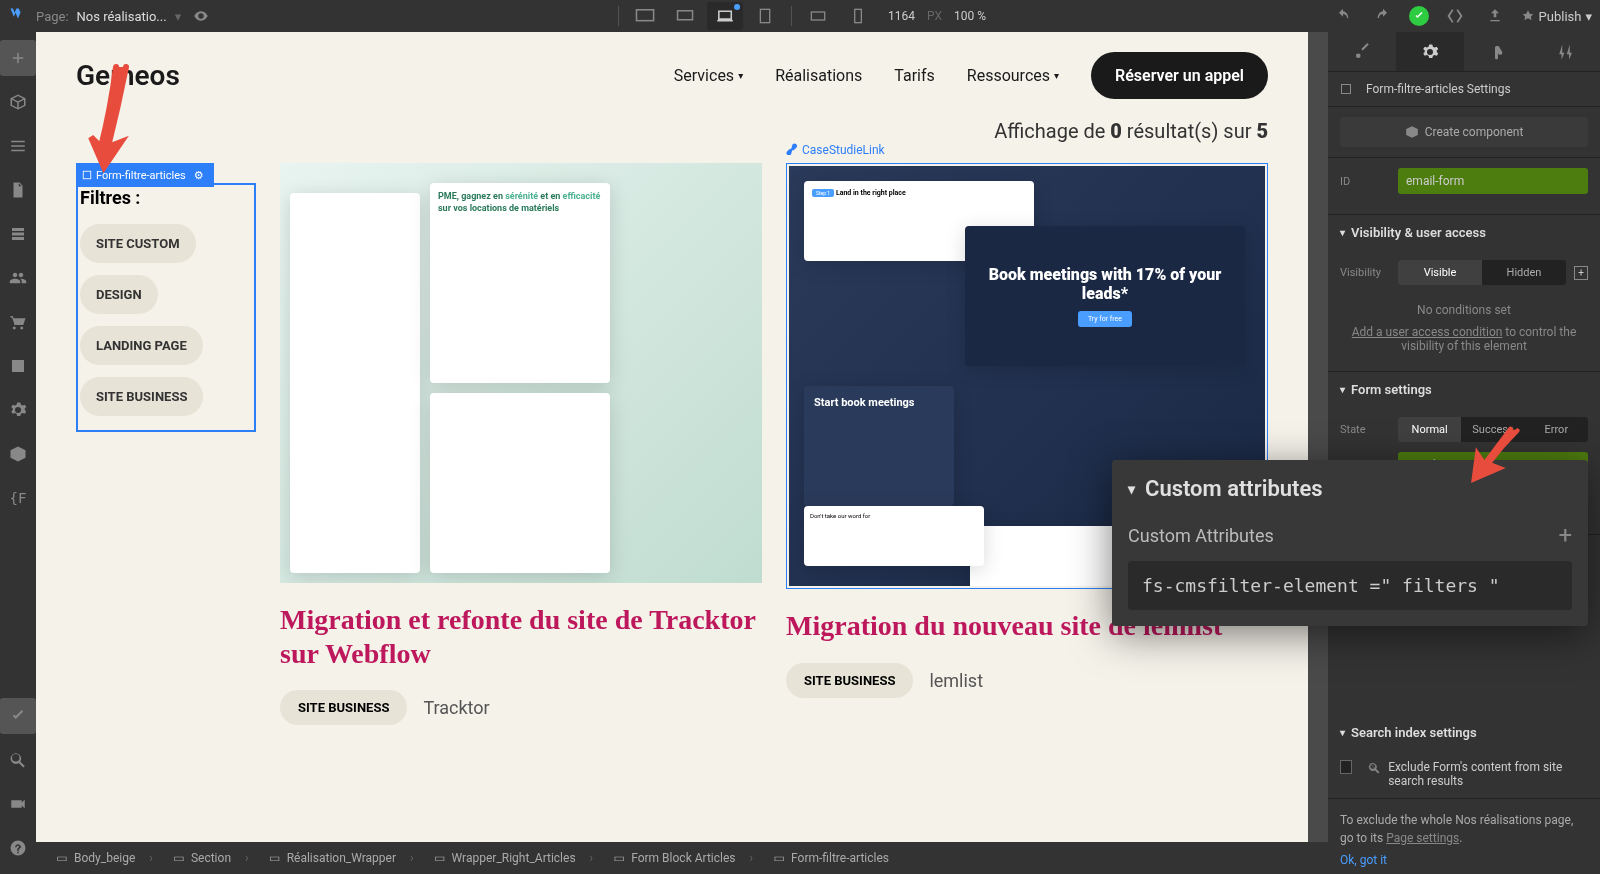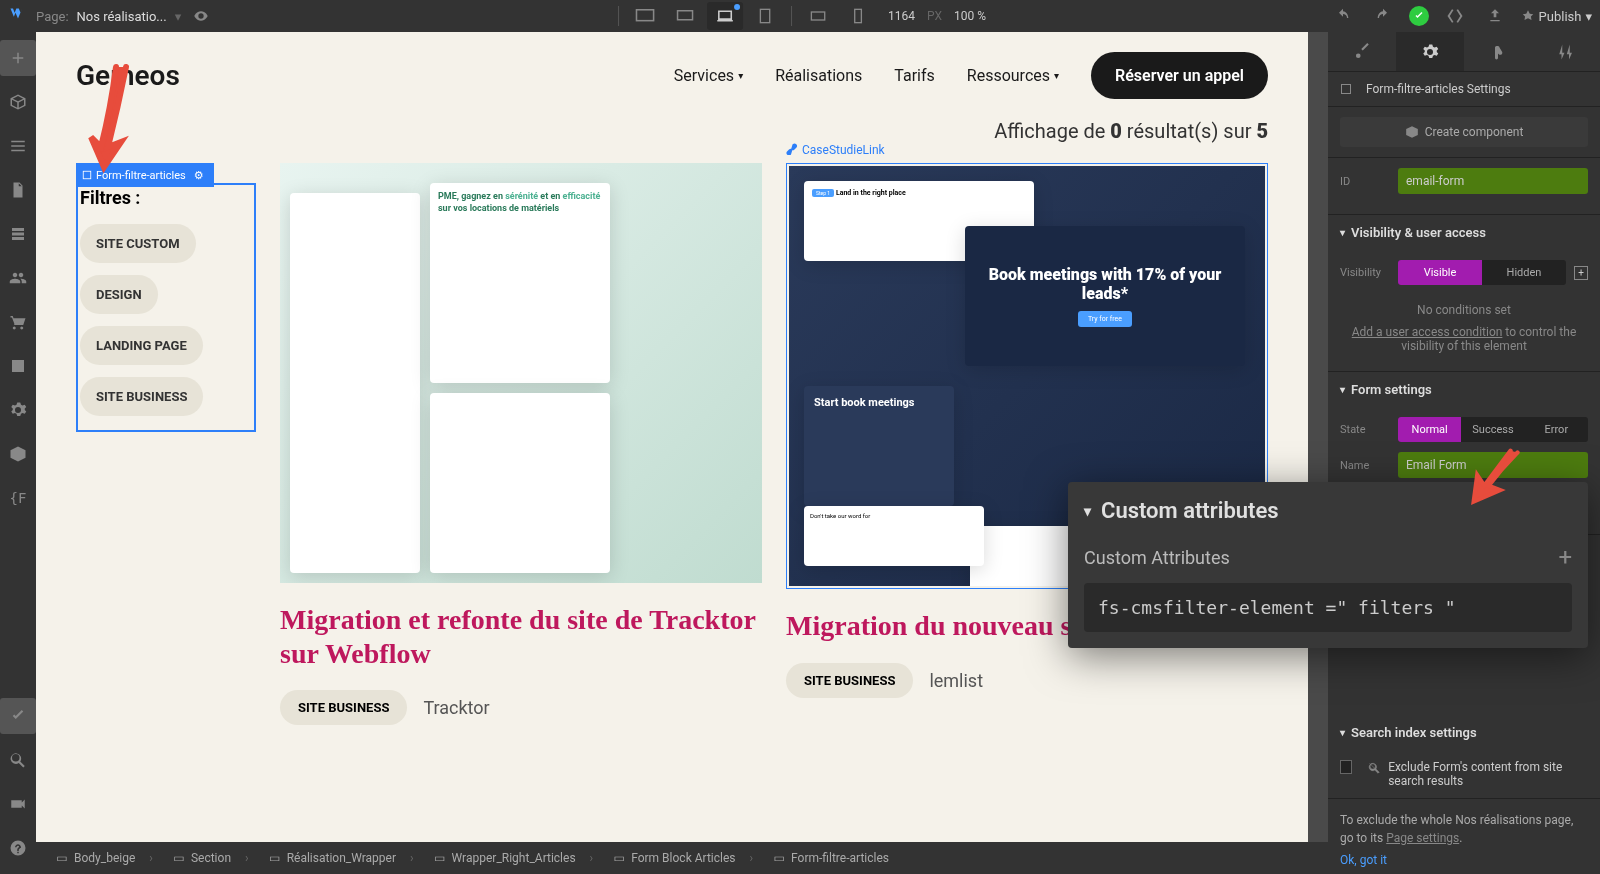--- a/index.html
+++ b/index.html
@@ -58,30 +58,30 @@
 .rp-tab{flex:1;display:flex;align-items:center;justify-content:center;cursor:pointer}
 .rp-tab.active{background:#2a2a2a}
 .rp-section{padding:10px 12px;border-bottom:1px solid #222}
 .rp-row{display:flex;align-items:center;margin-bottom:10px;gap:8px}
 .rp-label{color:#888;font-size:11px;width:50px}
 .rp-input{flex:1;background:#4d7c0f;border:none;color:#ccc;padding:6px 8px;font-size:12px;border-radius:3px}
 .rp-collapse{display:flex;align-items:center;gap:6px;font-size:13px;font-weight:600;color:#ddd;cursor:pointer;padding:10px 12px}
 .rp-collapse::before{content:'▾';font-size:10px}
 .rp-btn-group{display:flex;background:#222;border-radius:3px;overflow:hidden}
 .rp-btn-seg{flex:1;padding:6px;text-align:center;font-size:11px;cursor:pointer;color:#aaa}
-.rp-btn-seg.active{background:#a21caf;color:#fff}
+.rp-btn-seg.active{background:#404040;color:#fff}
 .rp-create-btn{width:100%;background:#3a3a3a;padding:8px;text-align:center;font-size:12px;color:#aaa;border-radius:3px;cursor:pointer;display:flex;align-items:center;justify-content:center;gap:6px}
 .rp-text-center{text-align:center;color:#888;font-size:12px;padding:8px 0}
 .rp-link{color:#888;text-decoration:underline;cursor:pointer}
 .bottom-bar{position:absolute;left:36px;right:272px;bottom:0;height:32px;background:#333;display:flex;align-items:center;padding:0 12px;gap:4px}
 .bc-item{display:flex;align-items:center;gap:6px;color:#aaa;font-size:12px;padding:4px 8px;cursor:pointer;position:relative}
 .bc-item::after{content:'›';margin-left:8px;color:#666}
 .bc-item:last-child::after{content:''}
 .bc-icon{width:12px;height:12px;display:inline-flex;align-items:center;justify-content:center}
-.custom-attr-popup{position:absolute;right:12px;top:482px;width:520px;background:#383838;border-radius:4px;padding:16px;box-shadow:0 8px 40px rgba(0,0,0,0.5);z-index:200}
+.custom-attr-popup{position:absolute;right:12px;top:460px;width:476px;background:#383838;border-radius:4px;padding:16px;box-shadow:0 8px 40px rgba(0,0,0,0.5);z-index:200}
 .cap-header{display:flex;align-items:center;gap:10px;font-size:22px;font-weight:600;color:#e0e0e0;margin-bottom:20px}
 .cap-header::before{content:'▾';font-size:14px}
 .cap-sub{display:flex;align-items:center;justify-content:space-between;color:#bbb;font-size:18px;margin-bottom:12px}
 .cap-plus{font-size:24px;color:#888;cursor:pointer}
 .cap-attr-box{background:#2a2a2a;padding:14px;border-radius:4px;color:#ccc;font-size:18px;font-family:monospace}
 .red-arrow2{position:absolute;width:70px;height:70px;z-index:201}
 .plus-sm{width:14px;height:14px;border:1px solid #888;display:flex;align-items:center;justify-content:center;font-size:10px;cursor:pointer}
 .tracktor-mock1{top:30px;left:10px;width:130px;height:380px;background:#fff;font-size:6px;padding:8px}
 .tracktor-mock2{top:20px;left:150px;width:180px;height:200px;padding:8px;font-size:6px}
 .tracktor-mock3{top:230px;left:150px;width:180px;height:180px;padding:8px;font-size:5px}

